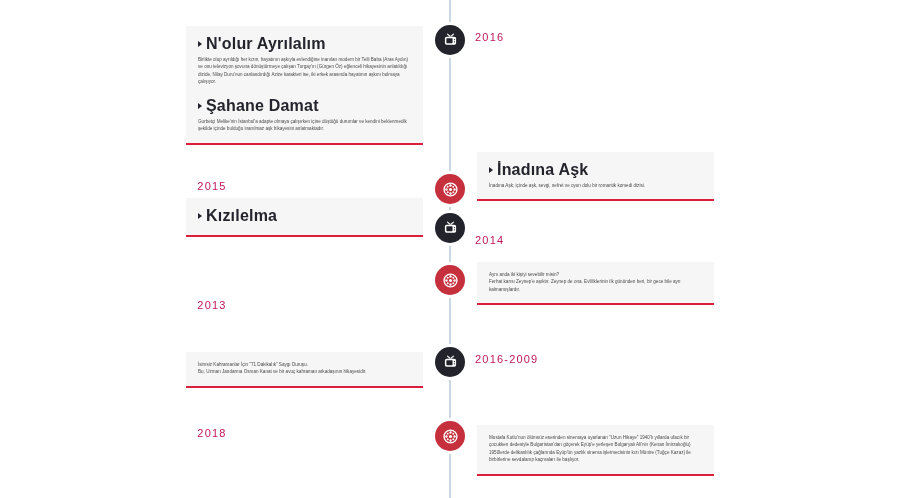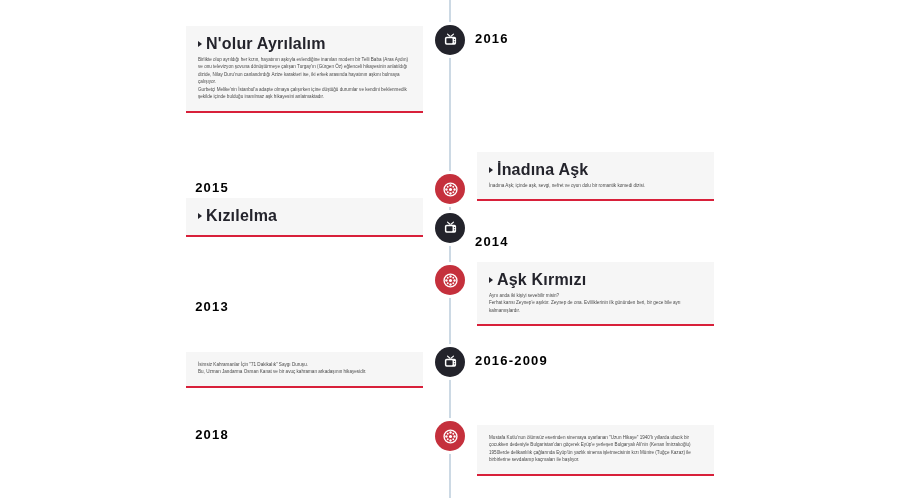--- a/index.html
+++ b/index.html
@@ -111,23 +111,23 @@
     justify-content: center;
   }
 
   .marker.dark .disc  { background: #23232b; }
   .marker.red  .disc  { background: #c5303c; }
 
   .marker svg { display: block; }
 
   .year {
     position: absolute;
-    font-size: 13px;
-    font-weight: bold;
-    color: #000000;
+    font-size: 11px;
+    font-weight: normal;
+    color: #be185d;
     letter-spacing: 1.2px;
     white-space: nowrap;
     font-family: "Liberation Sans", sans-serif;
   }
 
   .year.right-side { left: 475px; }
   .year.left-side  { left: 0; width: 424px; text-align: center; }
 </style>
 </head>
 <body>
@@ -136,20 +136,21 @@
 
   <div class="spine"></div>
 
   <div class="rows" id="rows">
       <div class="row" style="top: 0px;">
         <div class="card left" style="top: 26px;">
           <div class="card-title"><span class="caret"></span><span>N'olur Ayrılalım</span></div>
           <div class="card-body">
             <p>Birlikte olup ayrıldığı her kızın, hayatının aşkıyla evlendiğine inanılan modern bir Telli Baba (Aras Aydın) ve onu televizyon şovuna dönüştürmeye çalışan Turgay'ın (Gürgen Öz) eğlenceli hikayesinin anlatıldığı dizide, Nilay Duru'nun canlandırdığı Azize karakteri ise, iki erkek arasında hayatının aşkını bulmaya çalışıyor.</p>
           </div>
+          <div class="card-title" style="margin-top: 11px;"><span class="caret"></span><span>Şahane Damat</span></div>
           <div class="card-body">
             <p>Gurbetçi Melike'nin İstanbul'a adapte olmaya çalışırken içine düştüğü durumlar ve kendini beklenmedik şekilde içinde bulduğu inanılmaz aşk hikayesini anlatmaktadır.</p>
           </div>
         </div>
         <div class="marker dark" style="top: 22px;">
           <div class="disc">
             <svg width="17" height="16" viewBox="0 0 24 24" aria-hidden="true">
               <path d="M7.5 3.2 L11.2 6.4" stroke="#ffffff" stroke-width="1.7" fill="none" stroke-linecap="round"></path>
               <path d="M16.5 3.2 L12.8 6.4" stroke="#ffffff" stroke-width="1.7" fill="none" stroke-linecap="round"></path>
               <rect x="3.6" y="7" width="16.8" height="12" rx="2.6" fill="#ffffff"></rect>
@@ -199,21 +200,20 @@
               <rect x="5.8" y="9.2" width="9.3" height="7.6" rx="1" fill="#23232b"></rect>
               <circle cx="18" cy="11.4" r="1.05" fill="#23232b"></circle>
               <circle cx="18" cy="14.8" r="1.05" fill="#23232b"></circle>
             </svg>
           </div>
         </div>
         <div class="year right-side" style="top: 234px;">2014</div>
       </div>
       <div class="row" style="top: 0px;">
         <div class="card right" style="top: 262px;">
-          <div class="card-title"><span class="caret"></span><span>Aşk Kırmızı</span></div>
           <div class="card-body">
             <p>Aynı anda iki kişiyi sevebilir misin?</p>
             <p>Ferhat karısı Zeynep'e aşıktır. Zeynep de ona. Evliliklerinin ilk gününden beri, bir gece bile ayrı kalmamışlardır.</p>
           </div>
         </div>
         <div class="marker red" style="top: 262px;">
           <div class="disc">
             <svg width="17" height="17" viewBox="0 0 24 24" aria-hidden="true">
               <circle cx="12" cy="12" r="9.1" fill="none" stroke="#ffffff" stroke-width="1.9"></circle>
               <circle cx="12" cy="12" r="2.2" fill="#ffffff"></circle>

